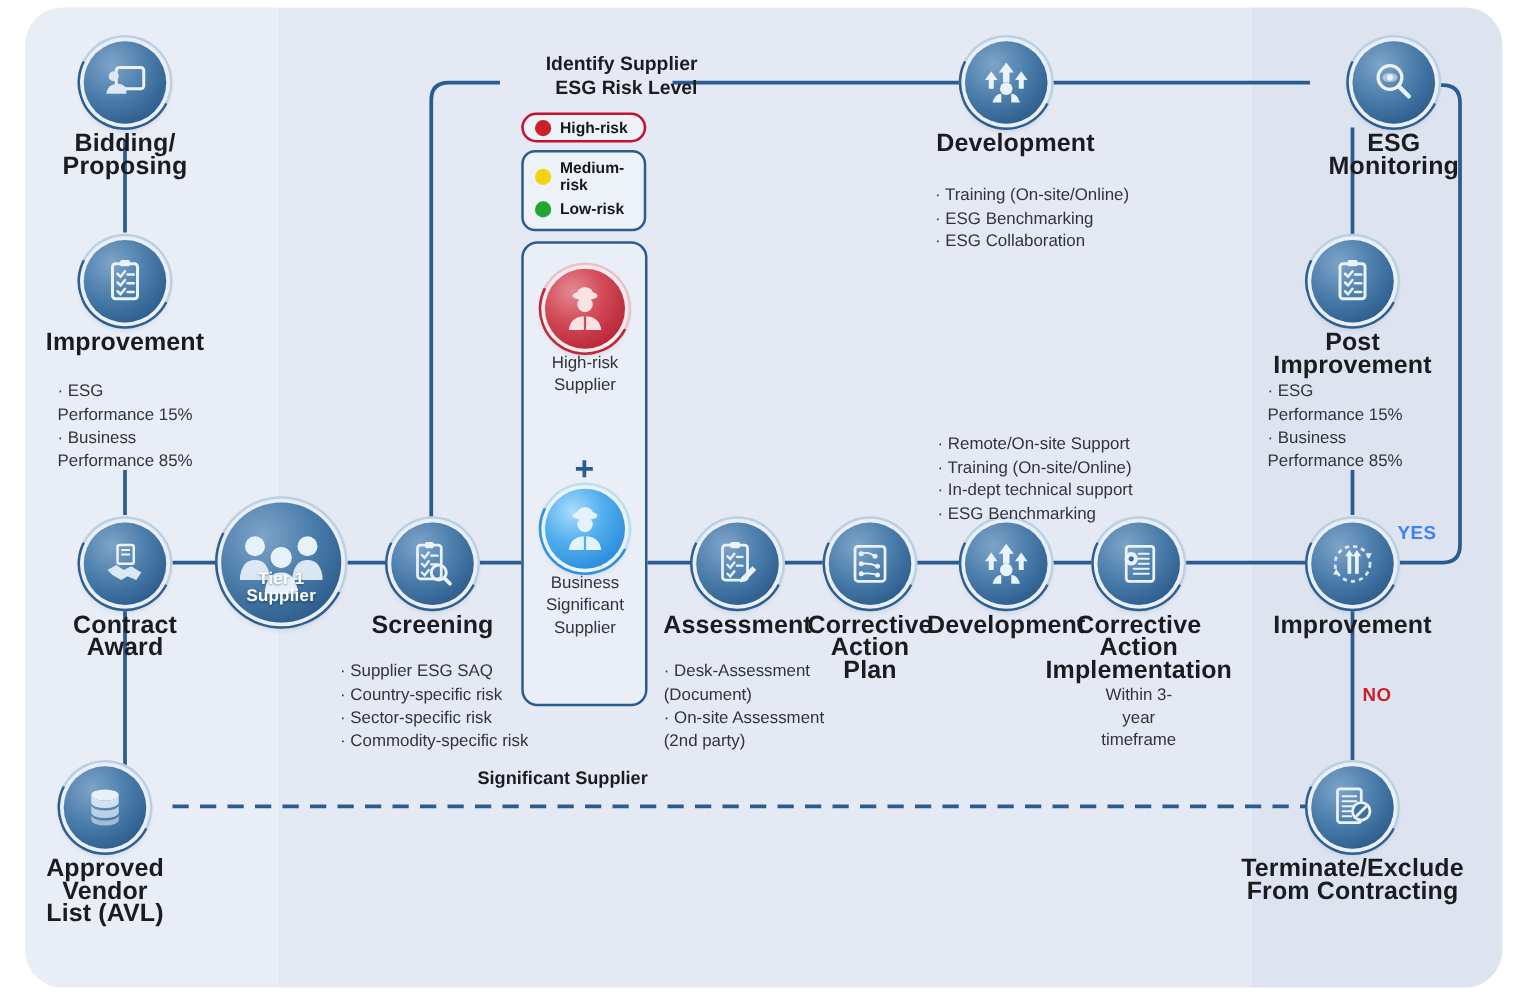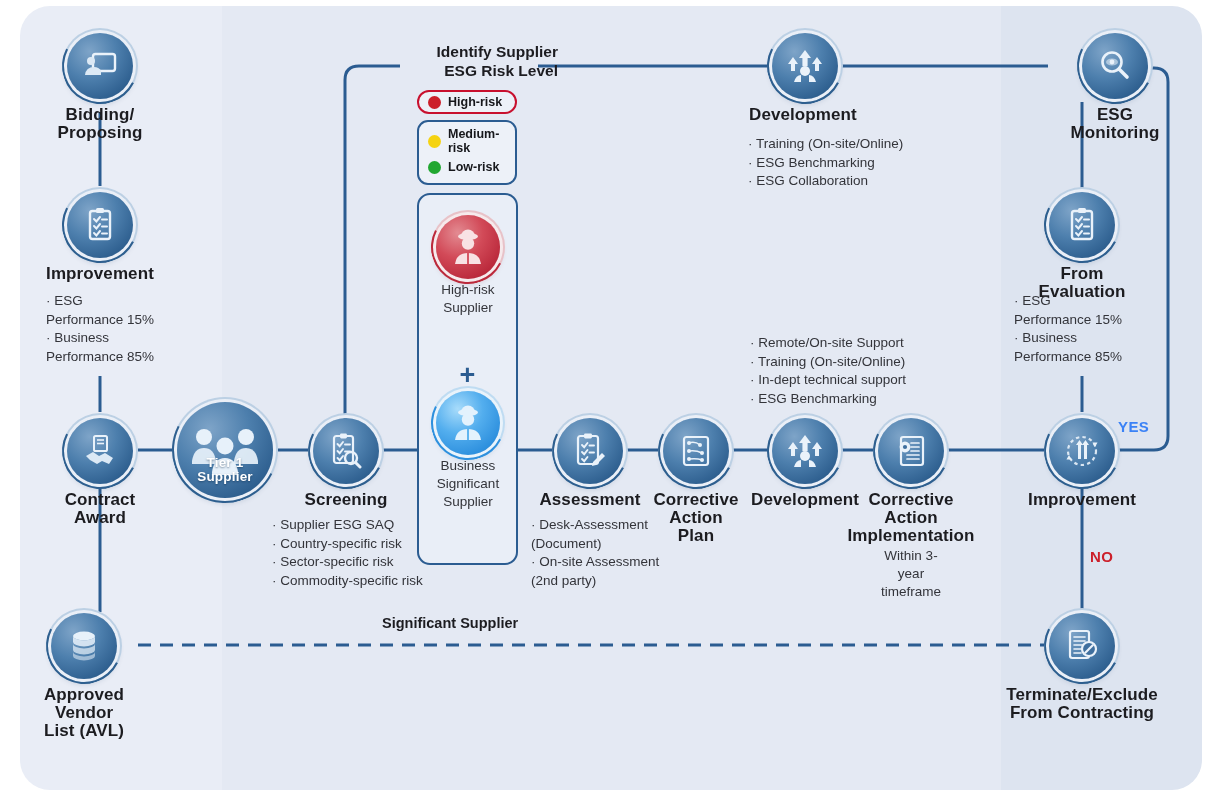--- a/index.html
+++ b/index.html
@@ -33,24 +33,24 @@
   .circ.blue{background:radial-gradient(circle at 34% 28%, #a8dcfb 0%, #53aeee 40%, #2e90de 76%, #2382cf 100%);
             box-shadow:0 0 0 3px #e9f3fb, 0 0 0 5px #bfdcf2, 0 3px 7px rgba(20,70,120,.3);}
   .circ.blue::after{border-color:#2e90de;border-top-color:transparent;border-right-color:transparent;}
 
   .circ svg{display:block;}
 
   .hubtext{position:absolute;left:0;right:0;bottom:14px;text-align:center;color:#fff;
            font-size:13.5px;font-weight:700;line-height:14px;letter-spacing:.2px;
            text-shadow:0 1px 2px rgba(10,40,70,.5);}
 
-  .ntitle{margin-top:7px;font-size:17px;font-weight:700;color:#1c1c20;text-align:center;line-height:18px;
+  .ntitle{margin-top:7px;font-size:20px;font-weight:700;color:#1c1c20;text-align:center;line-height:18px;
           white-space:pre-line;letter-spacing:.1px;}
   .nsub{margin-top:2px;font-size:13.5px;color:#33343a;text-align:center;line-height:18px;white-space:pre-line;}
-  .blist{margin-top:4px;font-size:13.5px;color:#33343a;line-height:18.5px;white-space:pre-line;text-align:left;}
+  .blist{margin-top:16px;font-size:13.5px;color:#33343a;line-height:18.5px;white-space:pre-line;text-align:left;}
 
   
   #risk-title{position:absolute;left:380px;top:42px;width:178px;text-align:right;
               font-size:15.5px;font-weight:700;color:#1c1c20;line-height:19px;white-space:pre-line;}
   #pill-high{position:absolute;left:417px;top:90px;width:100px;height:24px;border:2.5px solid #c8102e;
              border-radius:13px;background:#edf1f8;display:flex;align-items:center;gap:7px;padding-left:9px;
              box-sizing:border-box;}
   #box-ml{position:absolute;left:417px;top:120px;width:100px;height:65px;border:2.5px solid #2b5c91;
           border-radius:11px;background:#edf1f8;box-sizing:border-box;padding:6px 0 0 9px;}
   .legrow{display:flex;align-items:center;gap:7px;height:26px;}
@@ -408,21 +408,21 @@
         <g stroke="#eaf2fa" stroke-width="2" fill="none" stroke-linecap="round">
           <path d="M10 12 l2.4 2.4 L16 10"></path>
             <line x1="18" y1="12.5" x2="23" y2="12.5"></line>
           <path d="M10 19 l2.4 2.4 L16 17"></path>
             <line x1="18" y1="19.5" x2="23" y2="19.5"></line>
           <path d="M10 26 l2.4 2.4 L16 24"></path>
             <line x1="18" y1="26.5" x2="23" y2="26.5"></line>
         </g>
       </svg>
     </div>
-    <div class="ntitle">From Evaluation</div>
+    <div class="ntitle">Post Improvement</div>
   </div>
   <div class="blist" style="position:absolute;left:1014px;top:288px;width:150px;">· ESG
   Performance 15%
 · Business
   Performance 85%</div>
 
   <div class="node" style="left:1048px;top:613px;width:68px;">
     <div class="circ c66">
       <svg width="34" height="34" viewBox="0 0 34 34">
         <rect x="5" y="2" width="19" height="27" rx="2.2" fill="none" stroke="#eaf2fa" stroke-width="2.2"></rect>

